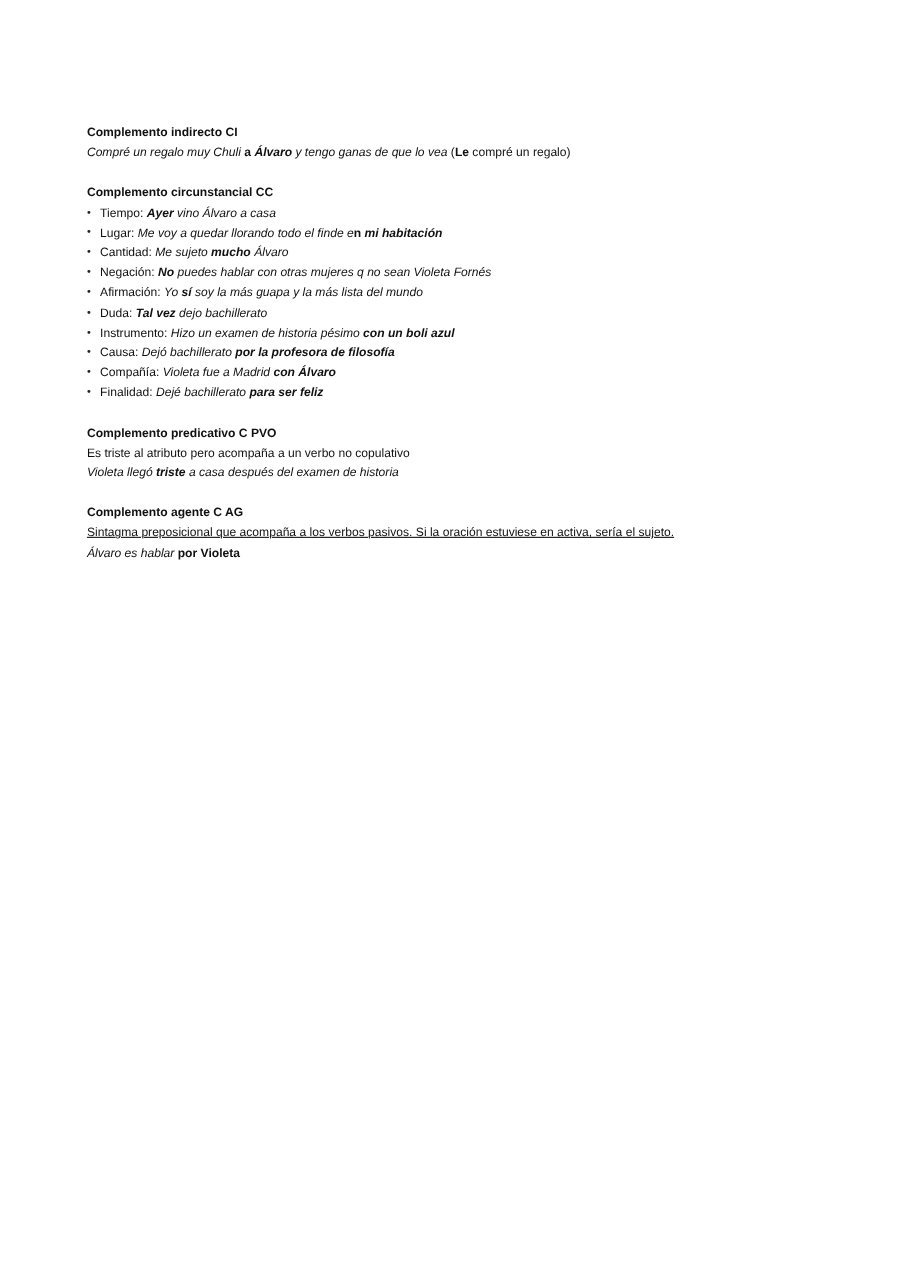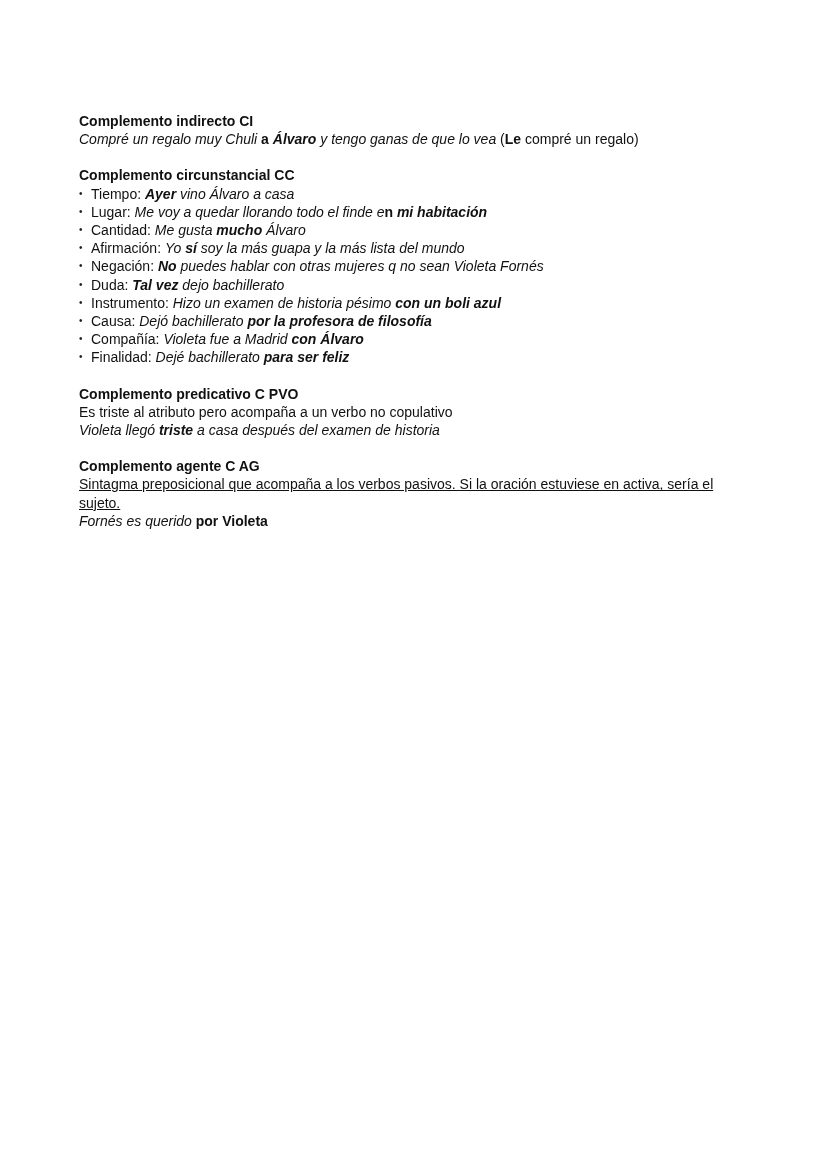--- a/index.html
+++ b/index.html
@@ -13,21 +13,21 @@
       position: relative;
       overflow: hidden;
       font-family: "Liberation Sans", sans-serif;
       color: #111111;
     }
     .page {
       position: absolute;
       left: 79px;
       top: 112px;
       width: 670px;
-      font-size: 14px;
+      font-size: 11px;
       line-height: 18.2px;
     }
     .section { margin: 0 0 18px 0; }
     .heading { font-weight: bold; }
     .line { white-space: nowrap; }
     .wrap { white-space: normal; text-decoration: underline; }
     .bullets { list-style: none; margin: 0; padding: 0; }
     .bullets li { position: relative; padding-left: 12px; white-space: nowrap; }
     .bullets li::before {
       content: "\2022";
@@ -49,36 +49,36 @@
   <div class="section">
     <div class="heading line">Complemento indirecto CI</div>
     <div class="line"><span class="i">Compré un regalo muy Chuli </span><span class="b">a </span><span class="bi">Álvaro</span><span class="i"> y tengo ganas de que lo vea</span><span> (</span><span class="b">Le</span><span> compré un regalo)</span></div>
   </div>
 
   <div class="section">
     <div class="heading line">Complemento circunstancial CC</div>
     <ul class="bullets">
       <li><span>Tiempo: </span><span class="i"></span><span class="bi">Ayer</span><span class="i"> vino Álvaro a casa</span></li>
       <li><span>Lugar: </span><span class="i">Me voy a quedar llorando todo el finde e</span><span class="b">n</span><span class="bi"> mi habitación</span></li>
-      <li><span>Cantidad: </span><span class="i">Me gusta </span><span class="bi">mucho</span><span class="i"> Álvaro</span></li>
+      <li><span>Cantidad: </span><span class="i">Me sujeto </span><span class="bi">mucho</span><span class="i"> Álvaro</span></li>
+      <li><span>Negación: </span><span class="i"></span><span class="bi">No</span><span class="i"> puedes hablar con otras mujeres q no sean Violeta Fornés</span></li>
       <li><span>Afirmación: </span><span class="i">Yo </span><span class="bi">sí</span><span class="i"> soy la más guapa y la más lista del mundo</span></li>
-      <li><span>Negación: </span><span class="i"></span><span class="bi">No</span><span class="i"> puedes hablar con otras mujeres q no sean Violeta Fornés</span></li>
       <li><span>Duda: </span><span class="i"></span><span class="bi">Tal vez</span><span class="i"> dejo bachillerato</span></li>
       <li><span>Instrumento: </span><span class="i">Hizo un examen de historia pésimo </span><span class="bi">con un boli azul</span><span class="i"></span></li>
       <li><span>Causa: </span><span class="i">Dejó bachillerato </span><span class="bi">por la profesora de filosofía</span><span class="i"></span></li>
       <li><span>Compañía: </span><span class="i">Violeta fue a Madrid </span><span class="bi">con Álvaro</span><span class="i"></span></li>
       <li><span>Finalidad: </span><span class="i">Dejé bachillerato </span><span class="bi">para ser feliz</span><span class="i"></span></li>
     </ul>
   </div>
 
   <div class="section">
     <div class="heading line">Complemento predicativo C PVO</div>
     <div class="line">Es triste al atributo pero acompaña a un verbo no copulativo</div>
     <div class="line"><span class="i">Violeta llegó </span><span class="bi">triste</span><span class="i"> a casa después del examen de historia</span></div>
   </div>
 
   <div class="section">
     <div class="heading line">Complemento agente C AG</div>
     <div class="wrap">Sintagma preposicional que acompaña a los verbos pasivos. Si la oración estuviese en activa, sería el sujeto.</div>
-    <div class="line"><span class="i">Fornés es querido</span><span class="b"> por Violeta</span></div>
+    <div class="line"><span class="i">Álvaro es hablar</span><span class="b"> por Violeta</span></div>
   </div>
 
 </div>
 
 </body></html>

